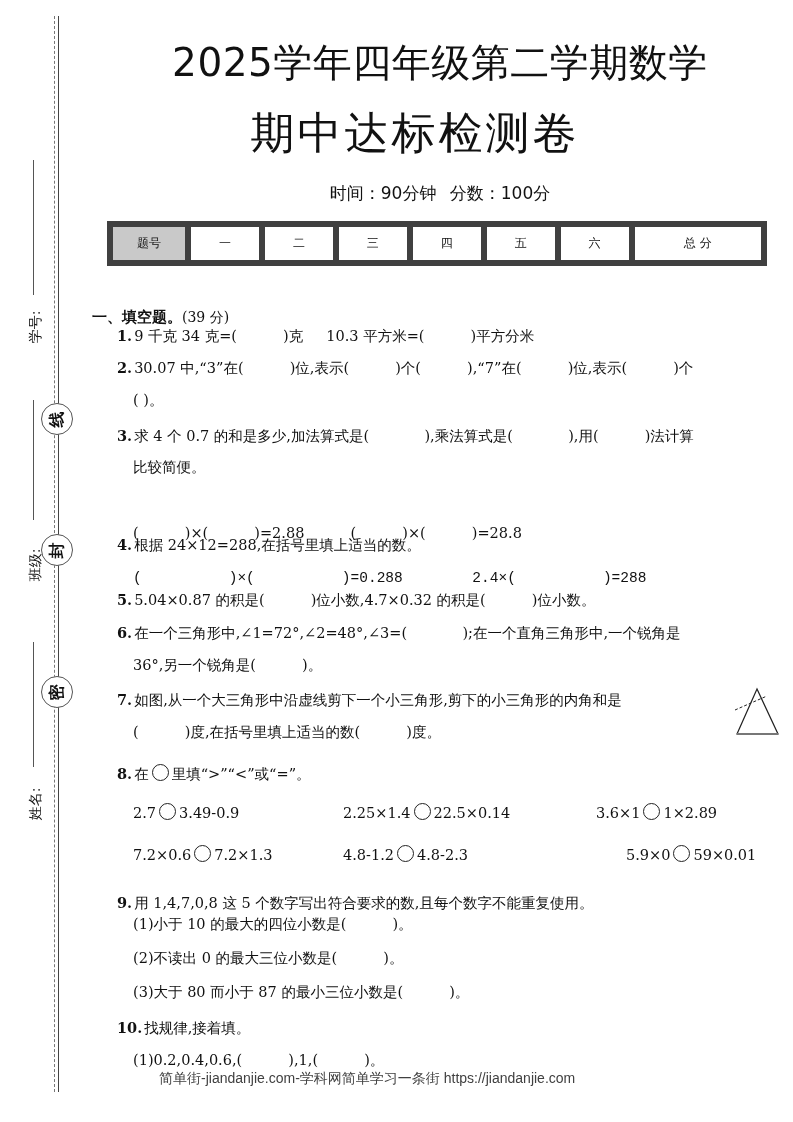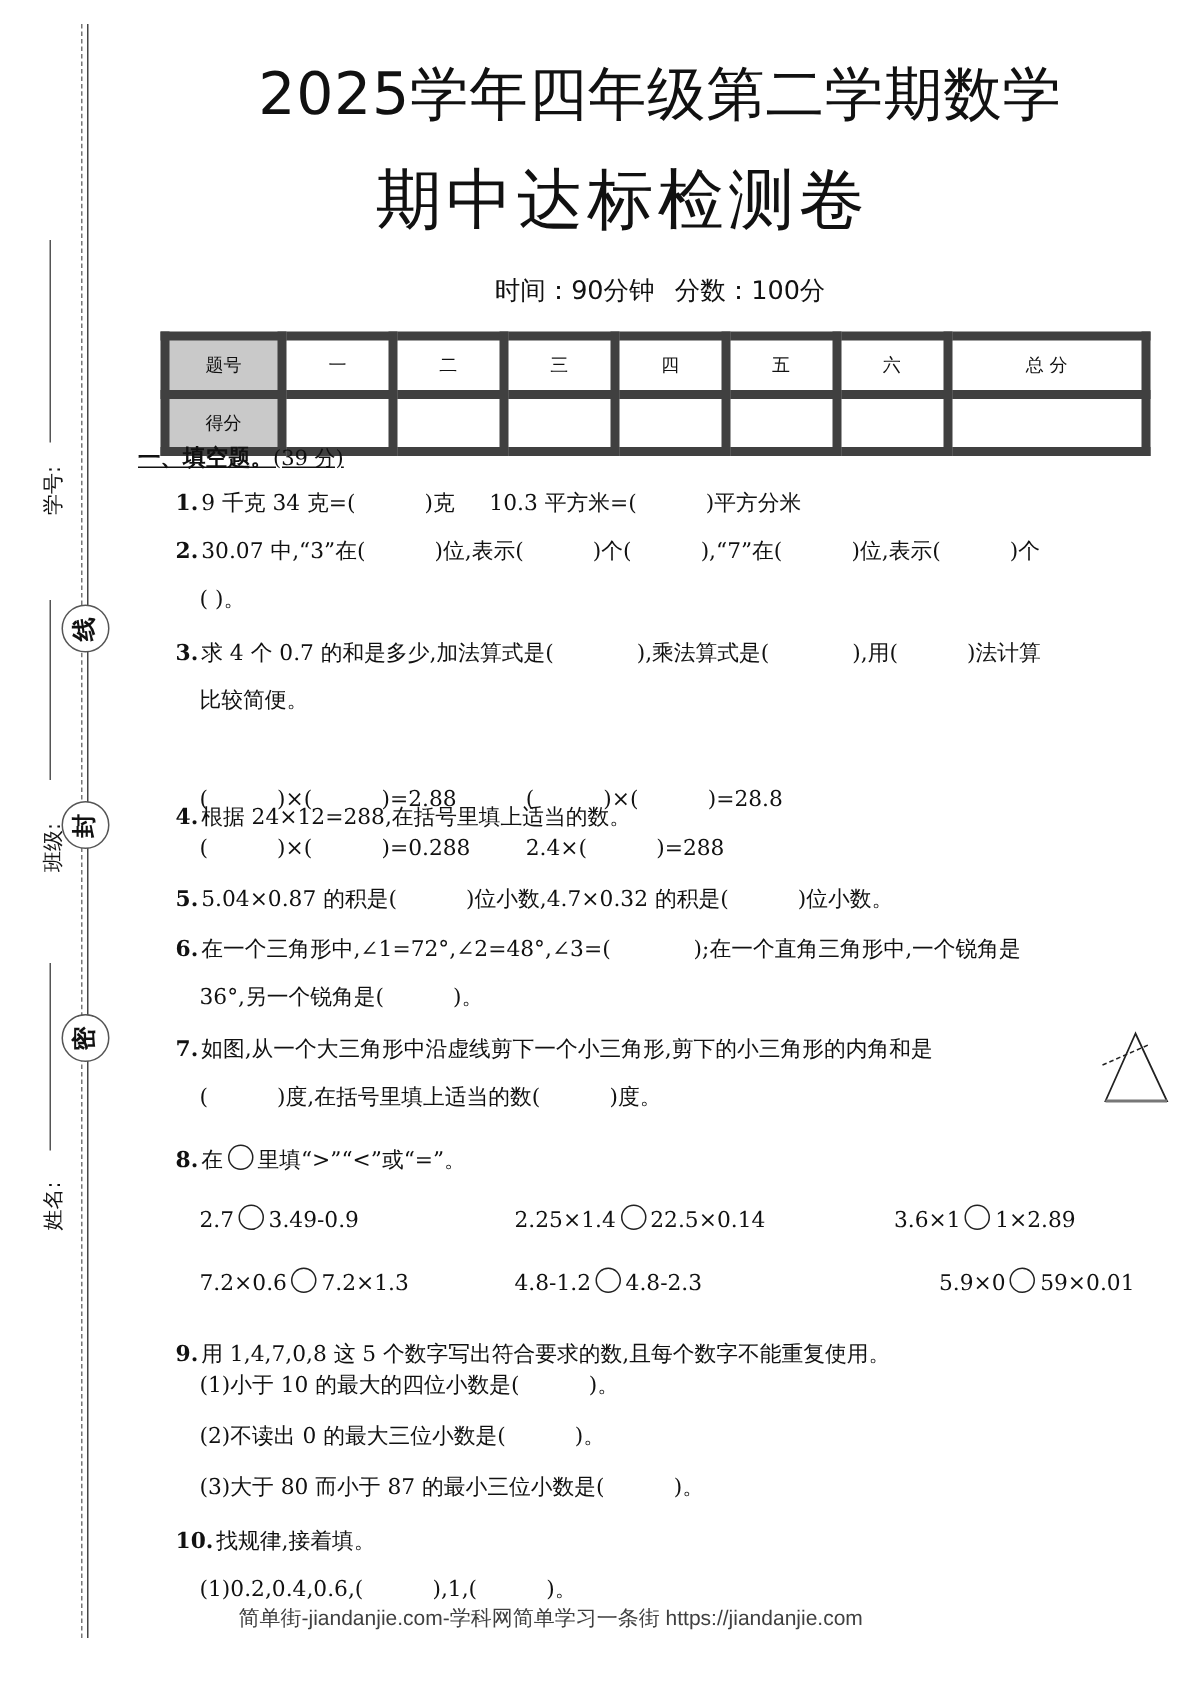--- a/index.html
+++ b/index.html
@@ -20,21 +20,21 @@
   .meta { position: absolute; left: 100px; top: 182px; width: 680px; text-align: center; font-family: "DejaVu Sans", "Liberation Sans", sans-serif; font-size: 17px; }
   .meta span { margin: 0 4px; }
 
   
   table.score { position: absolute; left: 107px; top: 221px; width: 660px; border-collapse: collapse; font-size: 12px; }
   table.score td { border: 6px solid #404040; height: 30px; text-align: center; }
   table.score td.hd { background: #c9c9c9; width: 70px; }
   table.score tr:first-child td { height: 31px; }
 
   
-  .section { position: absolute; left: 92px; top: 296px; font-family: "DejaVu Sans", sans-serif; font-size: 15px; font-weight: bold; text-decoration: underline; }
+  .section { position: absolute; left: 92px; top: 308px; font-family: "DejaVu Sans", sans-serif; font-size: 15px; font-weight: bold; }
   .section .pts { font-family: "DejaVu Serif", serif; font-weight: normal; font-size: 14px; }
   .q { position: absolute; left: 117px; font-size: 14.5px; line-height: 33px; white-space: nowrap; }
   .q b { font-weight: bold; margin-right: 2px; }
   .indent { left: 133px; }
   .circle { display: inline-block; width: 15px; height: 15px; border: 1.2px solid #222; border-radius: 50%; vertical-align: -2px; margin: 0 3px; }
   .cmp { position: absolute; font-size: 14.5px; white-space: nowrap; }
 
   .tri { position: absolute; left: 733px; top: 686px; }
   .footer { position: absolute; left: 159px; top: 1070px; font-family: Liberation Sans, sans-serif; font-size: 14px; color: #404040; }
 </style>
@@ -75,30 +75,20 @@
       <tr>
     <td class="hd">题号</td>
     <td>一</td>
     <td>二</td>
     <td>三</td>
     <td>四</td>
     <td>五</td>
     <td>六</td>
     <td>总 分</td>
   </tr>
-  <tr>
-    <td class="hd">得分</td>
-    <td></td>
-    <td></td>
-    <td></td>
-    <td></td>
-    <td></td>
-    <td></td>
-    <td></td>
-  </tr>
 </tbody>
   </table>
 
 <div class="section">
   <span>一、填空题。</span><span class="pts">(39 分)</span>
 </div>
 
 <div class="q" style="top:319px;">
   <b>1.</b><span style="white-space:pre;">9 千克 34 克=(          )克     10.3 平方米=(          )平方分米</span>
 </div>
@@ -110,21 +100,21 @@
 
 <div class="q" style="top:419px;">
   <b>3.</b><span style="white-space:pre;">求 4 个 0.7 的和是多少,加法算式是(            ),乘法算式是(            ),用(          )法计算</span>
 </div>
 <div class="q indent" style="top:451px;">比较简便。</div>
 
 <div class="q" style="top:484px;margin-top:44px;">
   <b>4.</b><span>根据 24×12=288,在括号里填上适当的数。</span>
 </div>
 <div class="q indent" style="top:517px;white-space:pre;">(          )×(          )=2.88          (          )×(          )=28.8</div>
-<div class="q indent" style="top:550px;white-space:pre;">(          )×(          )=0.288        2.4×(          )=288</div>
+<div class="q indent" style="top:562px;white-space:pre;font-family:Liberation Mono, monospace;">(          )×(          )=0.288        2.4×(          )=288</div>
 
 <div class="q" style="top:583px;">
   <b>5.</b><span style="white-space:pre;">5.04×0.87 的积是(          )位小数,4.7×0.32 的积是(          )位小数。</span>
 </div>
 
 <div class="q" style="top:616px;">
   <b>6.</b><span style="white-space:pre;">在一个三角形中,∠1=72°,∠2=48°,∠3=(            );在一个直角三角形中,一个锐角是</span>
 </div>
 <div class="q indent" style="top:649px;white-space:pre;">36°,另一个锐角是(          )。</div>
 

